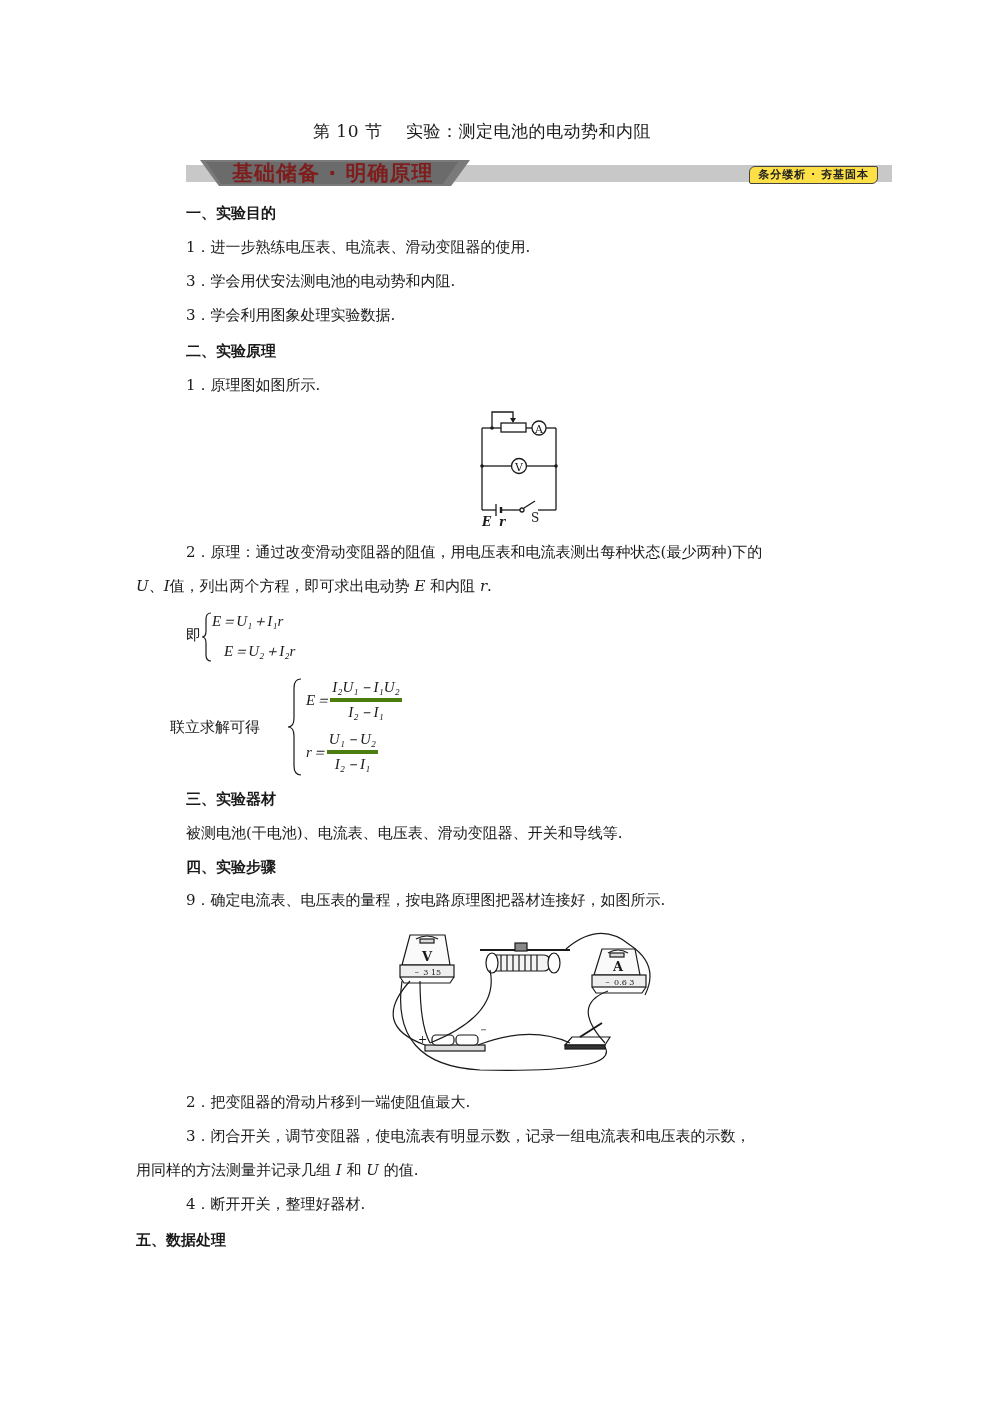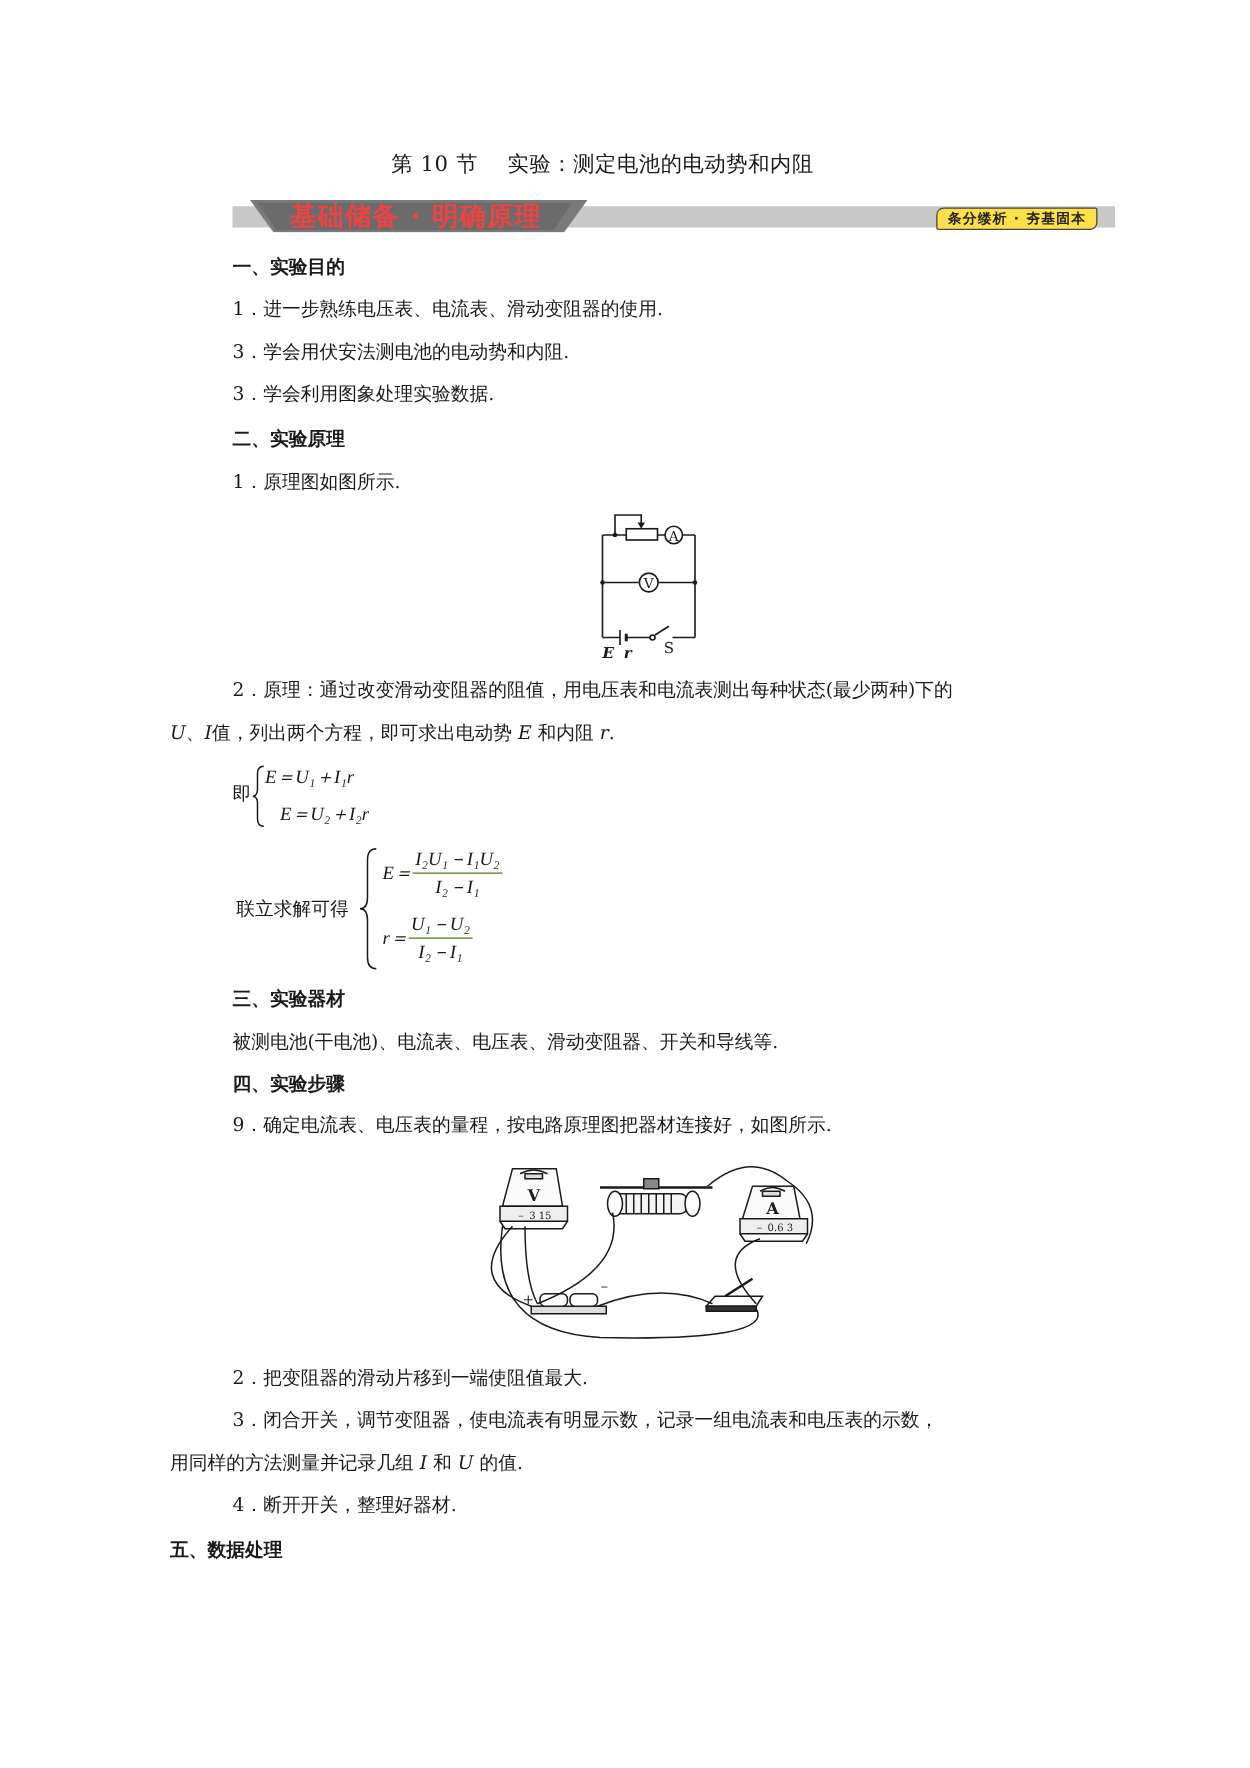--- a/index.html
+++ b/index.html
@@ -22,35 +22,35 @@
     clip-path: polygon(0 0, 100% 0, 93% 100%, 7% 100%);
   }
   .banner-tab-inner {
     position: absolute; left: 20px; top: 2px; width: 252px; height: 22px;
     background: #6b6b6b;
     clip-path: polygon(0 0, 100% 0, 94% 100%, 6% 100%);
   }
   .banner-text {
     position: absolute; left: 46px; top: 0; height: 26px; line-height: 26px;
     font-family: "DejaVu Sans", "Liberation Sans", sans-serif;
-    font-size: 21px; font-weight: bold; color: #ef4444; letter-spacing: 1px;
+    font-size: 21px; font-weight: bold; color: #7f1d1d; letter-spacing: 1px;
   }
   .banner-tag {
     position: absolute; right: 14px; top: 6px; height: 16px; line-height: 16px;
     padding: 0 8px; background: #fde047;
     border: 1px solid #444; border-radius: 6px 2px 6px 2px;
     font-family: "DejaVu Sans", "Liberation Sans", sans-serif;
     font-size: 11px; font-weight: bold; color: #222; letter-spacing: 1px;
   }
   .h { font-family: "DejaVu Sans", "Liberation Sans", sans-serif; font-size: 15px; font-weight: bold; }
   .p { font-size: 15px; white-space: nowrap; }
   .i { font-style: italic; }
   .eq { font-size: 15px; font-family: "Liberation Serif", "DejaVu Serif", serif; }
   .frac { display: inline-flex; flex-direction: column; align-items: center; vertical-align: middle; }
-  .frac .num { border-bottom: 1px solid #4d7c0f; padding: 0 2px 1px; }
+  .frac .num { border-bottom: 4px solid #4d7c0f; padding: 0 2px 1px; }
   .frac .den { padding: 1px 2px 0; }
   svg { position: absolute; }
 </style>
 </head>
 <body>
 
 <div class="abs title">第 10 节    实验：测定电池的电动势和内阻</div>
 
 <div class="abs banner">
   <div class="banner-bar"></div>
@@ -110,21 +110,21 @@
   <span class="i">U</span><span>、</span><span class="i">I</span><span>值，列出两个方程，即可求出电动势 </span><span class="i">E</span><span> 和内阻 </span><span class="i">r</span><span>.</span>
 </div>
 
 <div class="abs p" style="left:186px; top:626px;">即</div>
 <svg style="left:202px; top:612px;" width="10" height="50" viewBox="0 0 10 50">
   <path d="M9 1 Q4 1 4 7 L4 19 Q4 25 0 25 Q4 25 4 31 L4 43 Q4 49 9 49" stroke="#1a1a1a" stroke-width="1.2" fill="none"></path>
 </svg>
 <div class="abs eq i" style="left:212px; top:612px;">E＝U₁＋I₁r</div>
 <div class="abs eq i" style="left:224px; top:642px;">E＝U₂＋I₂r</div>
 
-<div class="abs p" style="left:189px; top:718px;text-align:right;">联立求解可得</div>
+<div class="abs p" style="left:170px; top:718px;text-align:right;">联立求解可得</div>
 <svg style="left:288px; top:678px;" width="14" height="98" viewBox="0 0 14 98">
   <path d="M13 1 Q6 1 6 10 L6 40 Q6 49 0 49 Q6 49 6 58 L6 88 Q6 97 13 97" stroke="#1a1a1a" stroke-width="1.2" fill="none"></path>
 </svg>
 <div class="abs eq i" style="left:306px; top:678px; display:flex; align-items:center;">
   <span>E＝</span>
   <span class="frac">
     <span class="num">I₂U₁－I₁U₂</span>
     <span class="den">I₂－I₁</span>
   </span>
 </div>

